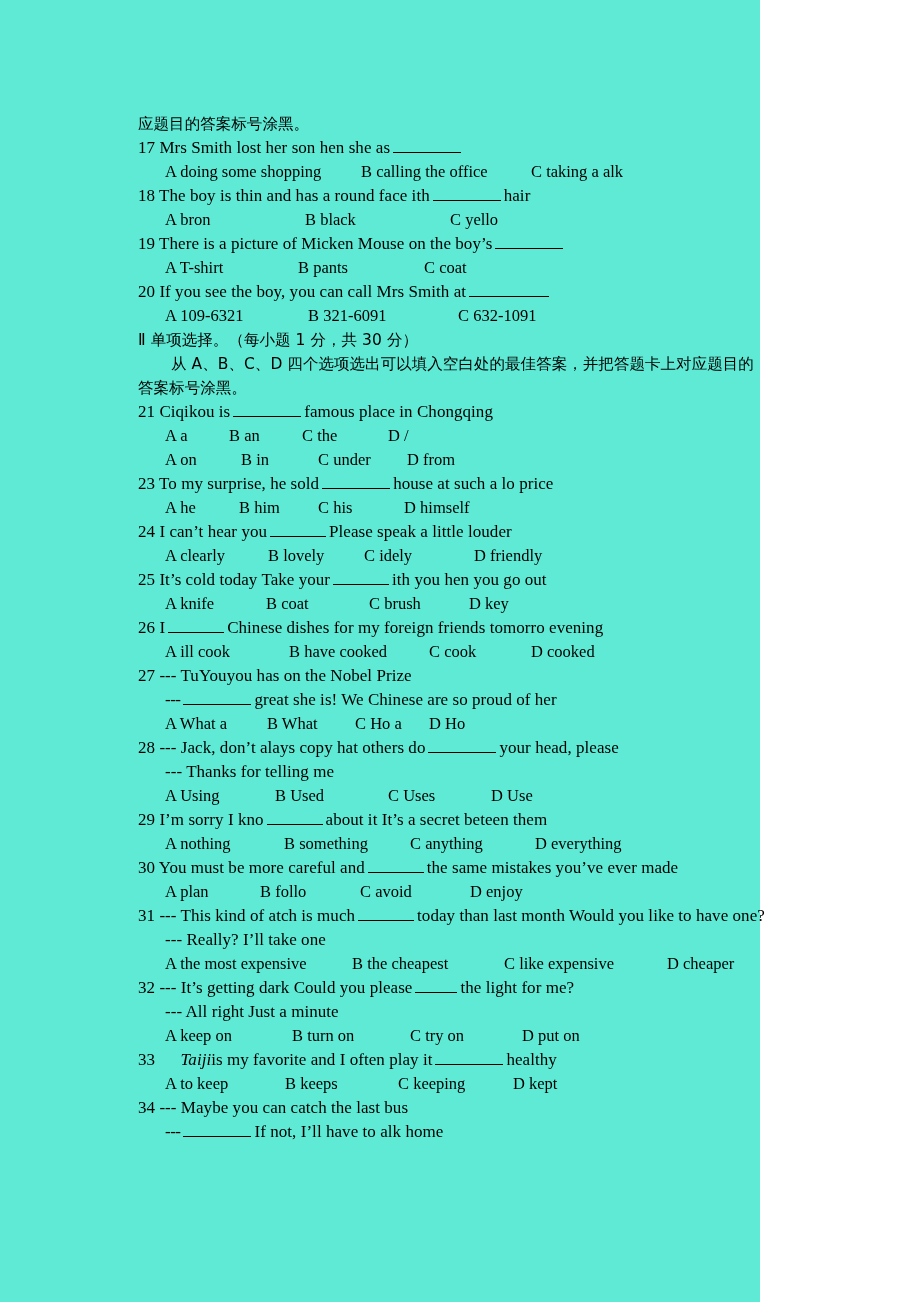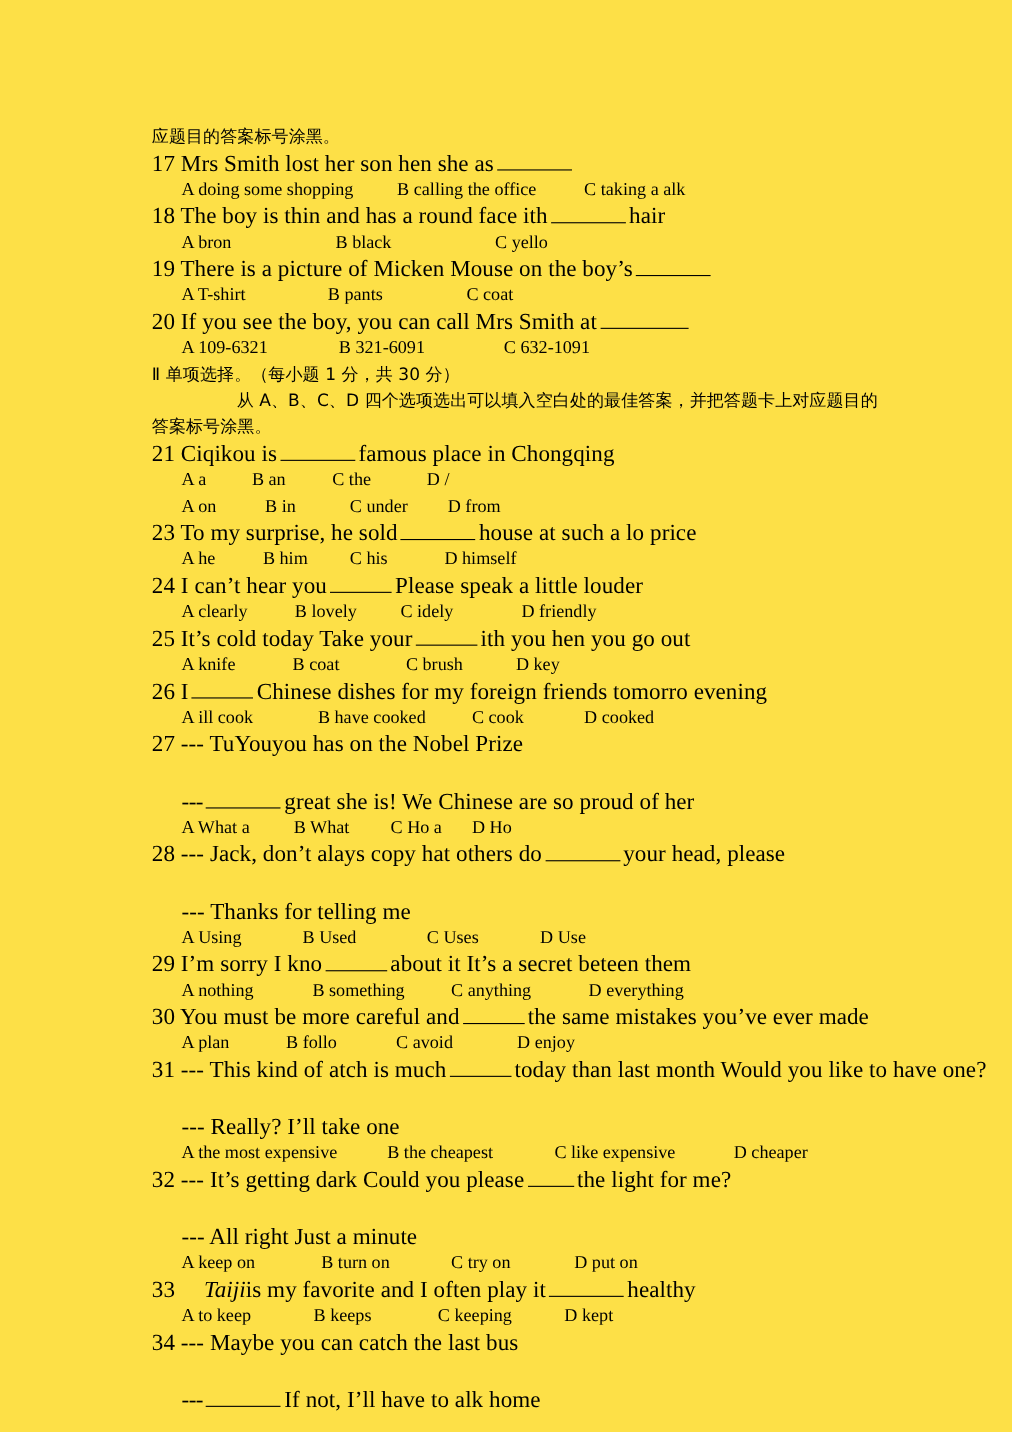--- a/index.html
+++ b/index.html
@@ -9,46 +9,45 @@
   }
   body {
     width: 920px;
     height: 1302px;
     font-family: "Liberation Serif", "DejaVu Serif", serif;
     color: #000000;
     overflow: hidden;
   }
   #page {
     position: relative;
-    width: 920px;
+    width: 760px;
     height: 1302px;
-    background: #fde047;
+    background: #5eead4;
   }
   #content {
     position: absolute;
     left: 138px;
     top: 112px;
     width: 660px;
   }
   .line {
     font-size: 16.5px;
     line-height: 24px;
     white-space: nowrap;
     letter-spacing: 0.05px;
   }
   .cn {
     font-family: "DejaVu Sans", "Liberation Sans", sans-serif;
     font-size: 15.5px;
   }
   .cn-indent {
     text-indent: 33px;
-    text-align: right;
   }
   .q {
-    font-size: 21px;
+    font-size: 17px;
   }
   
   .opts {
     font-size: 16.5px;
     line-height: 24px;
     white-space: nowrap;
     padding-left: 27px;
   }
   .opt {
     display: inline-block;
@@ -59,21 +58,21 @@
     vertical-align: baseline;
     height: 13px;
     margin: 0 3px;
   }
   .blank.b-short { width: 42px; }
   .blank.b-med   { width: 56px; }
   .blank.b-long  { width: 68px; }
   .blank.b-xlong { width: 80px; }
   .dash { letter-spacing: -0.5px; }
   .ital { font-style: italic; margin-left: 21px; }
-  .sub-indent { padding-left: 27px; margin-top: 28px; }
+  .sub-indent { padding-left: 27px; }
 </style>
 </head>
 <body>
 
 <div id="page">
   <div id="content">
 
     <div class="line cn">应题目的答案标号涂黑。</div>
 
     <div class="line q"><span>17 Mrs Smith lost her son hen she as</span><span class="blank b-long"></span></div>

